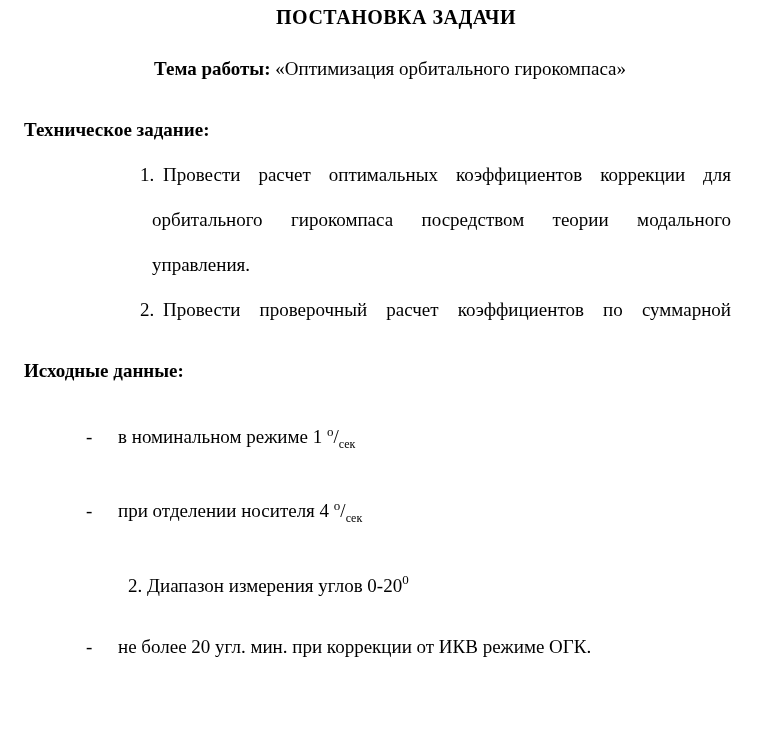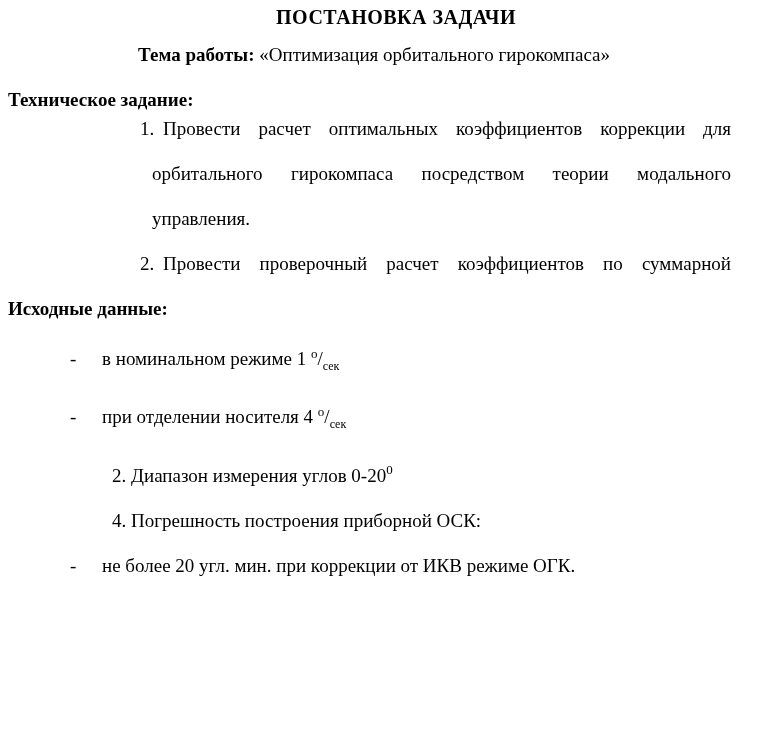--- a/index.html
+++ b/index.html
@@ -16,21 +16,21 @@
   h1.title {
     margin: 0 0 2px 16px;
     padding-top: 4px;
     font-size: 20px;
     line-height: 26px;
     font-weight: bold;
     text-align: center;
     letter-spacing: 0.5px;
   }
 
-  .line { margin: 0; line-height: 45px; }
+  .line { margin: 16px; line-height: 45px; }
 
   .header-indent { padding-left: 138px; }
   .bold { font-weight: bold; padding-left: 8px; }
   .lbl { font-weight: bold; }
 
   
   .tz-list { margin-top: -16px; }
   .tz-item {
     margin: 0;
     padding-left: 152px;
@@ -80,20 +80,19 @@
 
   <p class="line header-indent bold">Исходные данные:</p>
 
 
   <p class="line dash-line"><span class="dash-marker">-</span><span>в номинальном режиме 1 </span><span class="u-sup">о</span><span class="u-slash">/</span><span class="u-sub">сек</span></p>
 
   <p class="line dash-line"><span class="dash-marker">-</span><span>при отделении носителя 4 </span><span class="u-sup">о</span><span class="u-slash">/</span><span class="u-sub">сек</span></p>
 
   <p class="line num-line"><span>2. Диапазон измерения углов 0-20</span><span class="deg-sup">0</span></p>
 
-  <p class="line num-line">4. Погрешность построения приборной ОСК:</p>
 
 
   <p class="line dash-line"><span class="dash-marker">-</span><span>не более 20 угл. мин. при коррекции от ИКВ режиме ОГК.</span></p>
 
   <p class="line num-line"></p>
 
 </div>
 
 </body></html>

